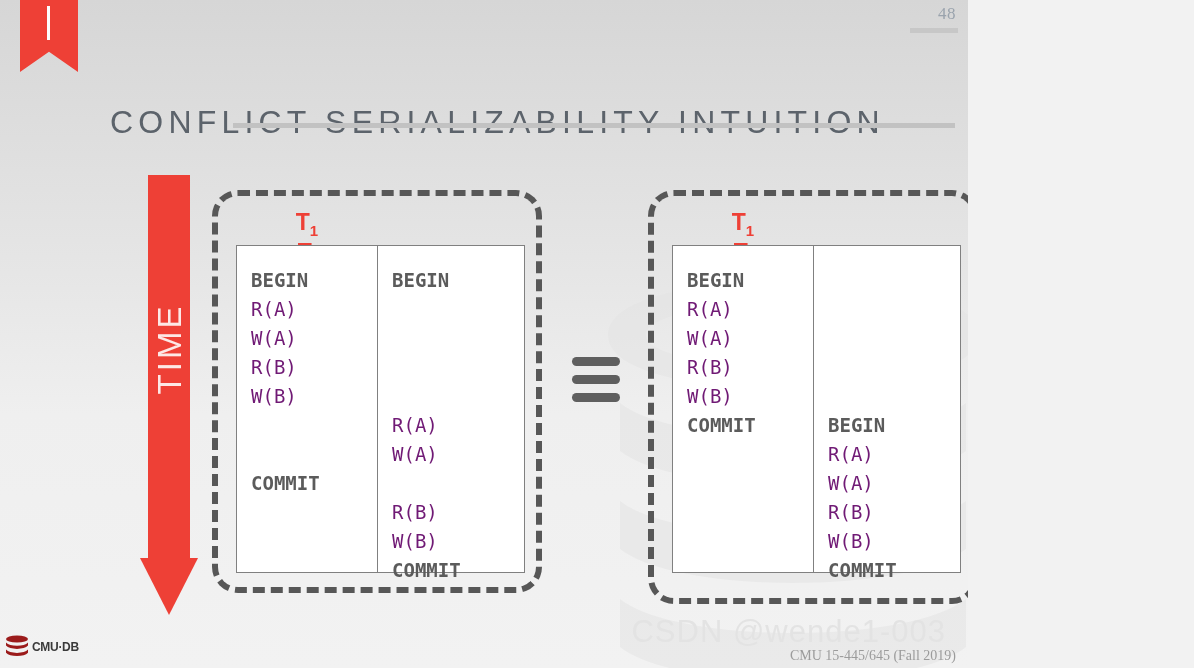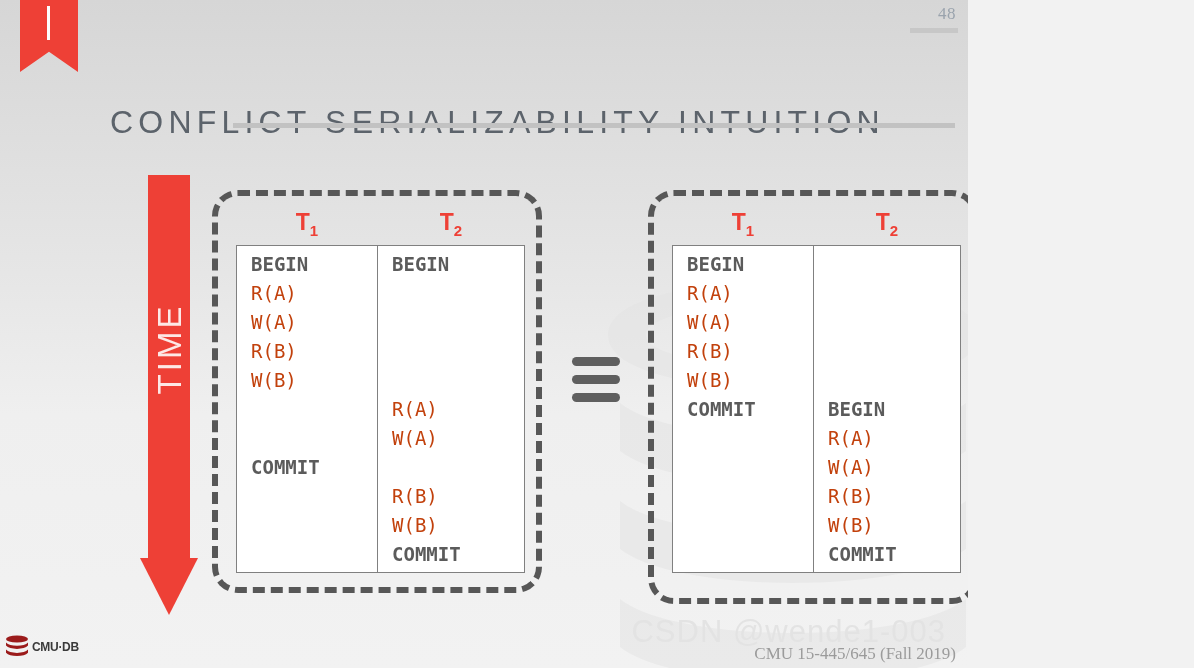--- a/index.html
+++ b/index.html
@@ -157,20 +157,21 @@
   #dashed-left  { left: 212px; top: 190px; width: 330px; height: 403px; }
   #dashed-right { left: 648px; top: 190px; width: 330px; height: 414px; }
 
   
   .txn-head {
     position: absolute;
     display: flex;
     font-weight: bold;
     color: #ee4036;
     font-size: 23px;
+    flex-direction: column;
   }
   .txn-head .t {
     text-align: center;
   }
   .txn-head .sub {
     font-size: 15px;
     vertical-align: sub;
   }
   #head-left  { left: 236px; top: 209px; width: 288px; }
   #head-right { left: 672px; top: 209px; width: 288px; }
@@ -185,30 +186,30 @@
     display: flex;
     border: 1px solid #808080;
     background: #ffffff;
     box-sizing: border-box;
   }
   #table-left  { left: 236px; top: 245px; width: 289px; height: 328px; }
   #table-right { left: 672px; top: 245px; width: 289px; height: 328px; }
 
   .sched-col {
     box-sizing: border-box;
-    padding: 4px 0 0 14px;
+    padding: 20px 0 0 14px;
   }
   .sched-col.col-1 { width: 142px; border-right: 1px solid #808080; }
   .sched-col.col-2 { width: 147px; }
 
   .op {
     font-family: "DejaVu Sans Mono", monospace;
     font-size: 19px;
     line-height: 29px;
-    color: #c2410c;
+    color: #701a75;
     height: 29px;
     white-space: pre;
   }
   .op.kw {
     font-weight: bold;
     color: #5b5b5b;
   }
   .op.blank {
     color: transparent;
   }
@@ -241,21 +242,21 @@
     font-size: 12px;
     font-weight: bold;
     color: #3a3a3a;
     letter-spacing: -0.3px;
     margin-left: 2px;
   }
   #footer-course {
     position: absolute;
     right: 12px;
     bottom: 4px;
-    font-size: 17px;
+    font-size: 14px;
     color: #9b9b9b;
     font-family: "Liberation Serif", serif;
   }
   #csdn-watermark {
     position: absolute;
     right: 22px;
     bottom: 18px;
     font-size: 31px;
     color: #e3e3e3;
     letter-spacing: 1px;

